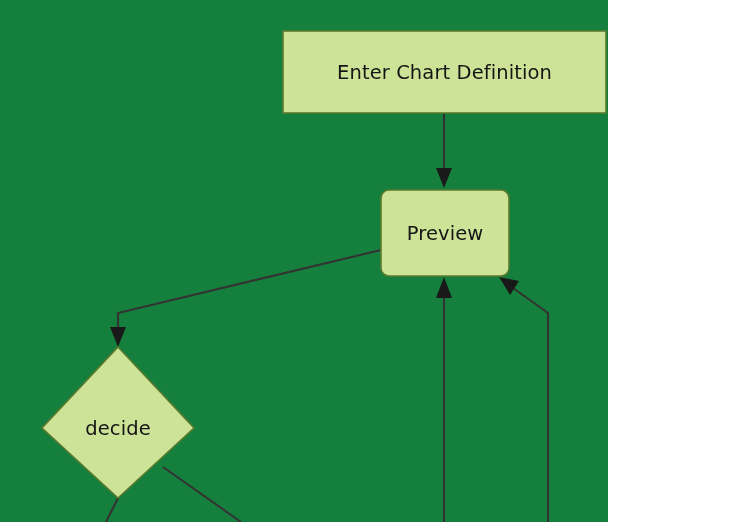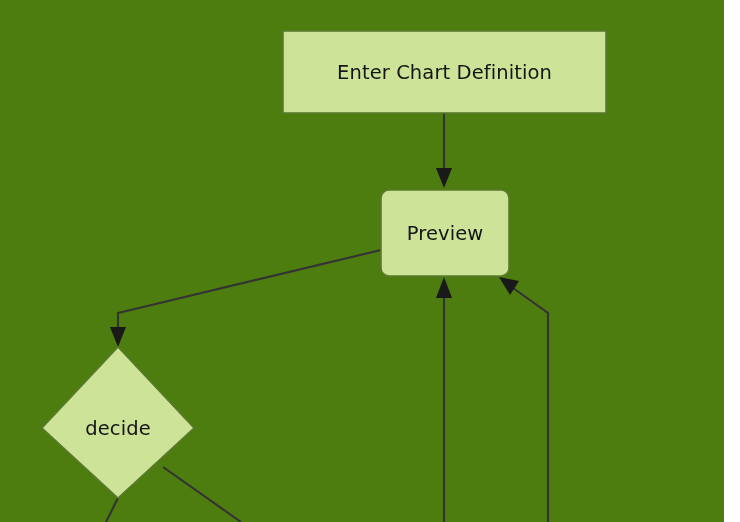--- a/index.html
+++ b/index.html
@@ -9,23 +9,23 @@
     background: #ffffff;
   }
   body {
     width: 740px;
     height: 522px;
     overflow: hidden;
     font-family: "DejaVu Sans", "Liberation Sans", sans-serif;
   }
   #diagram-root {
     position: relative;
-    width: 724px;
+    width: 608px;
     height: 522px;
-    background: #4d7c0f;
+    background: #15803d;
   }
   #flow-svg {
     position: absolute;
     top: 0;
     left: 0;
     width: 740px;
     height: 522px;
     display: block;
   }
   .node-shape {

